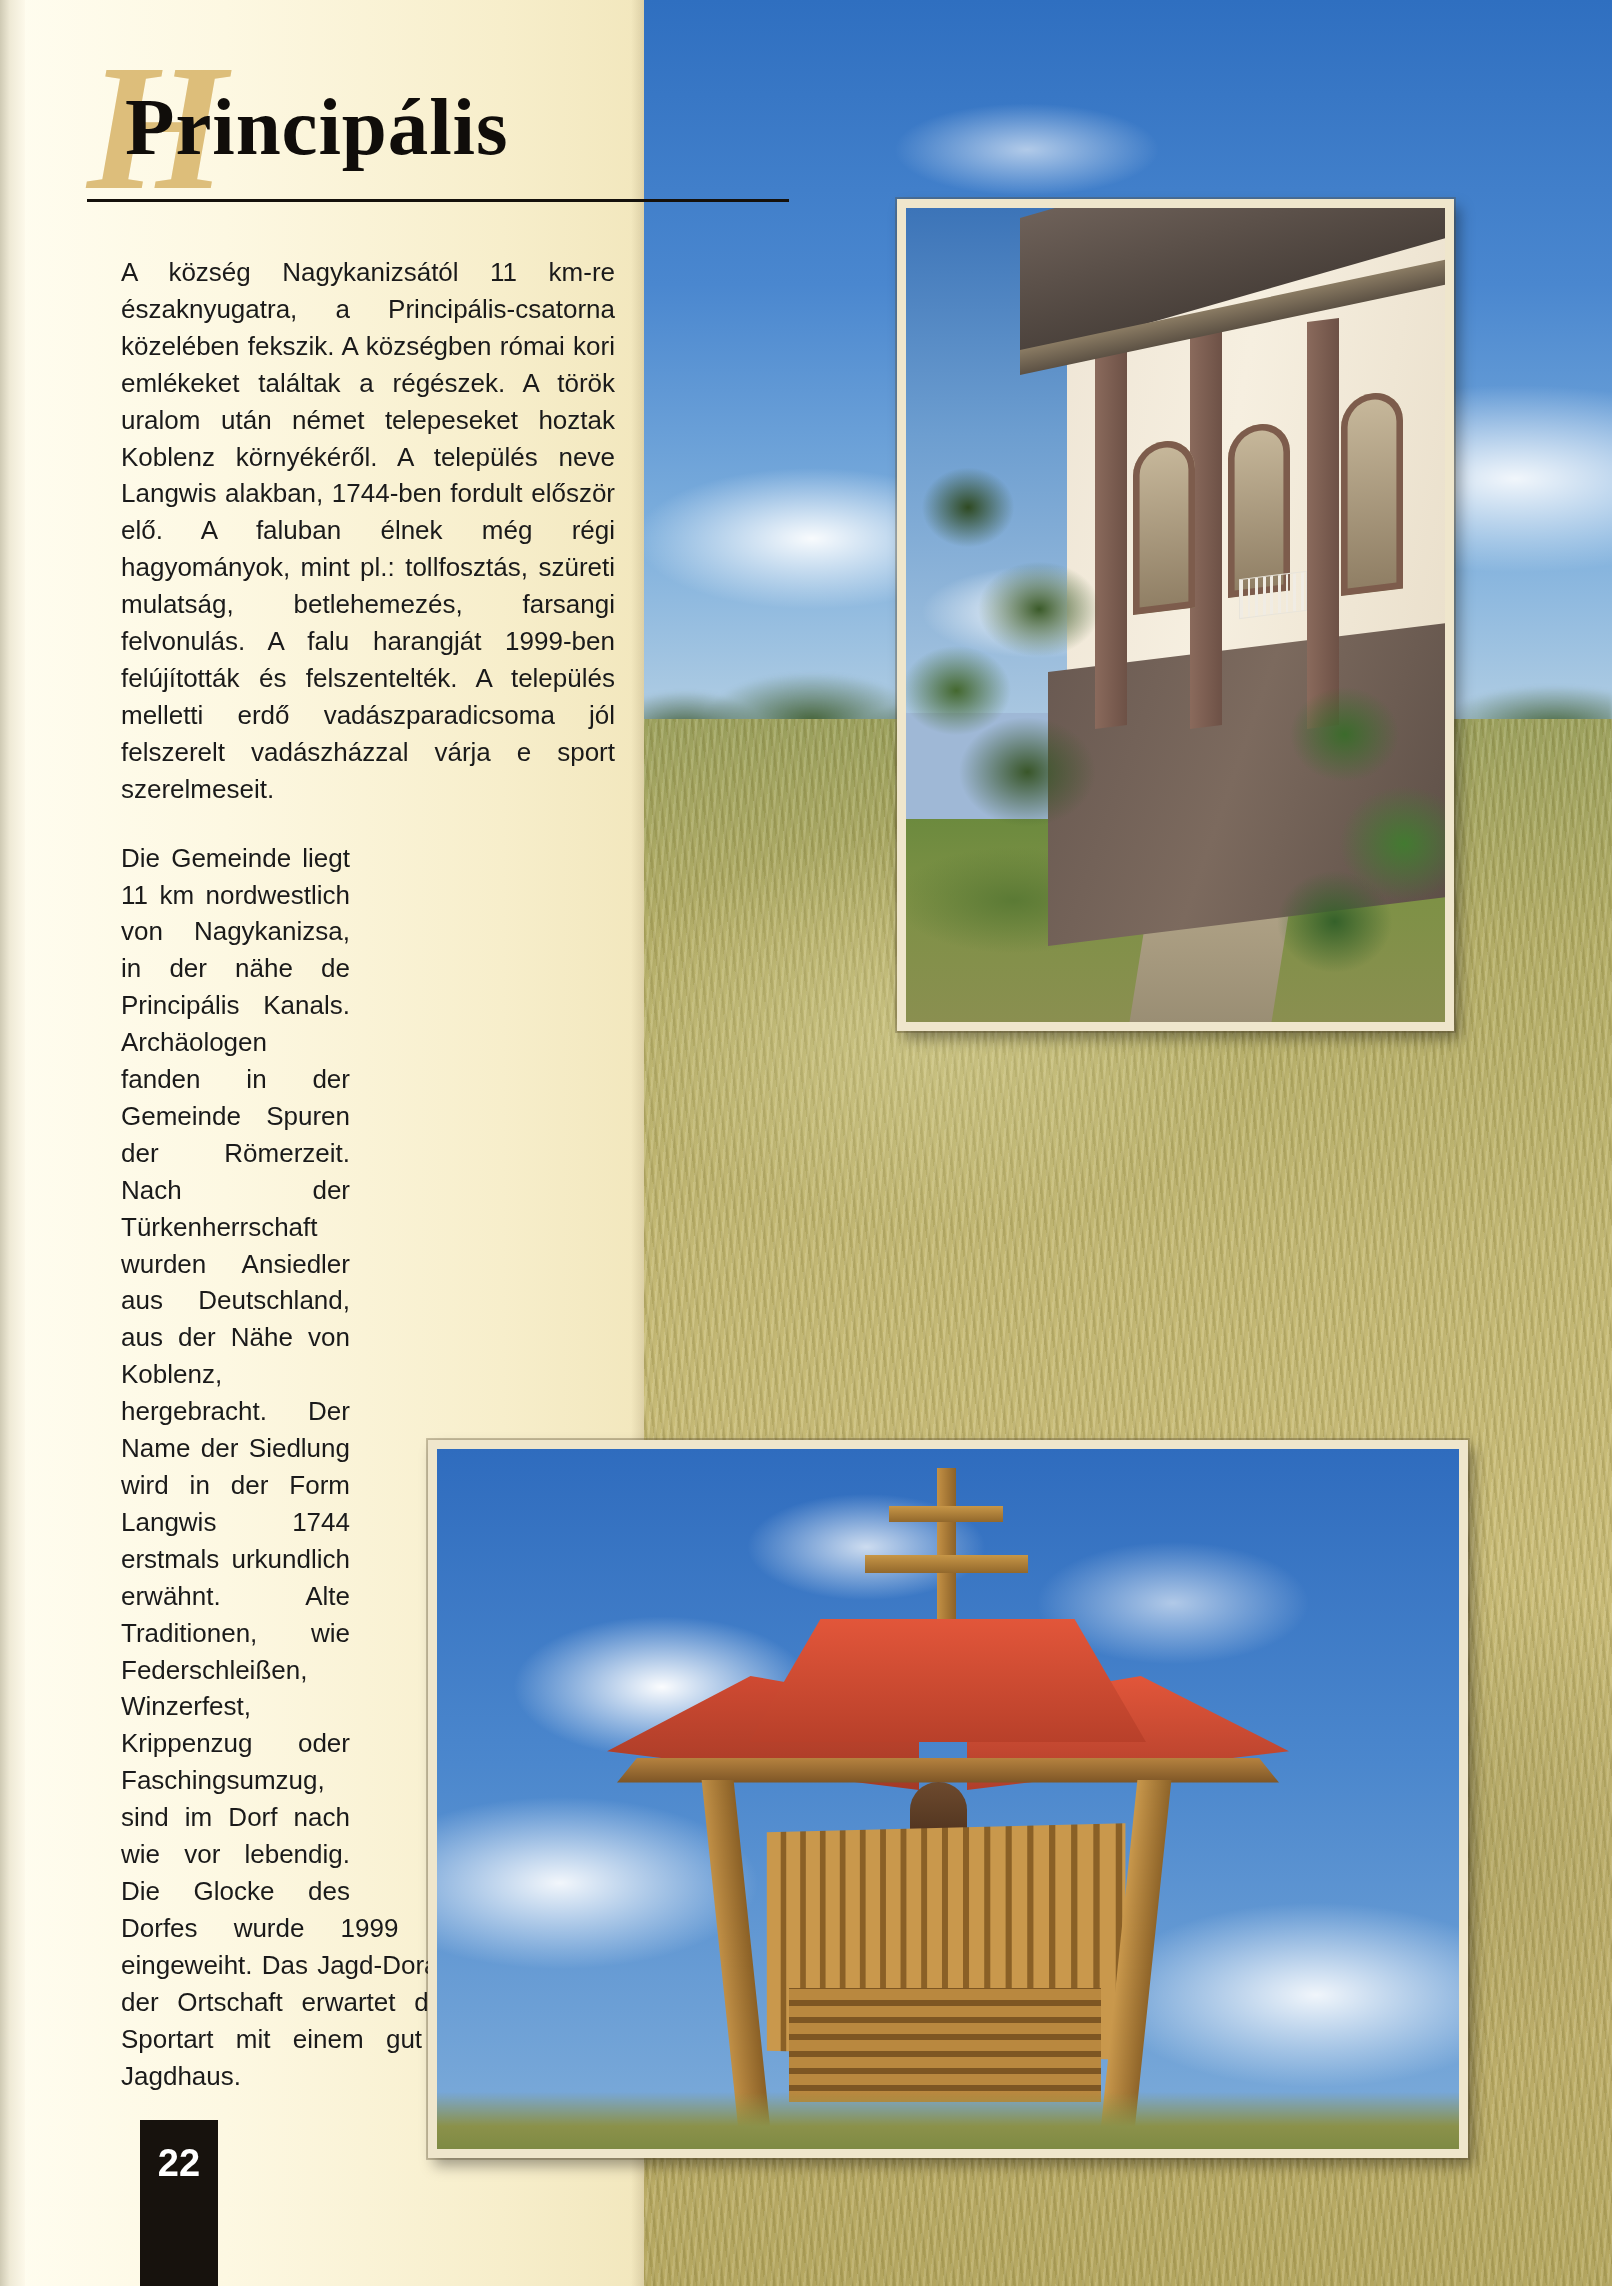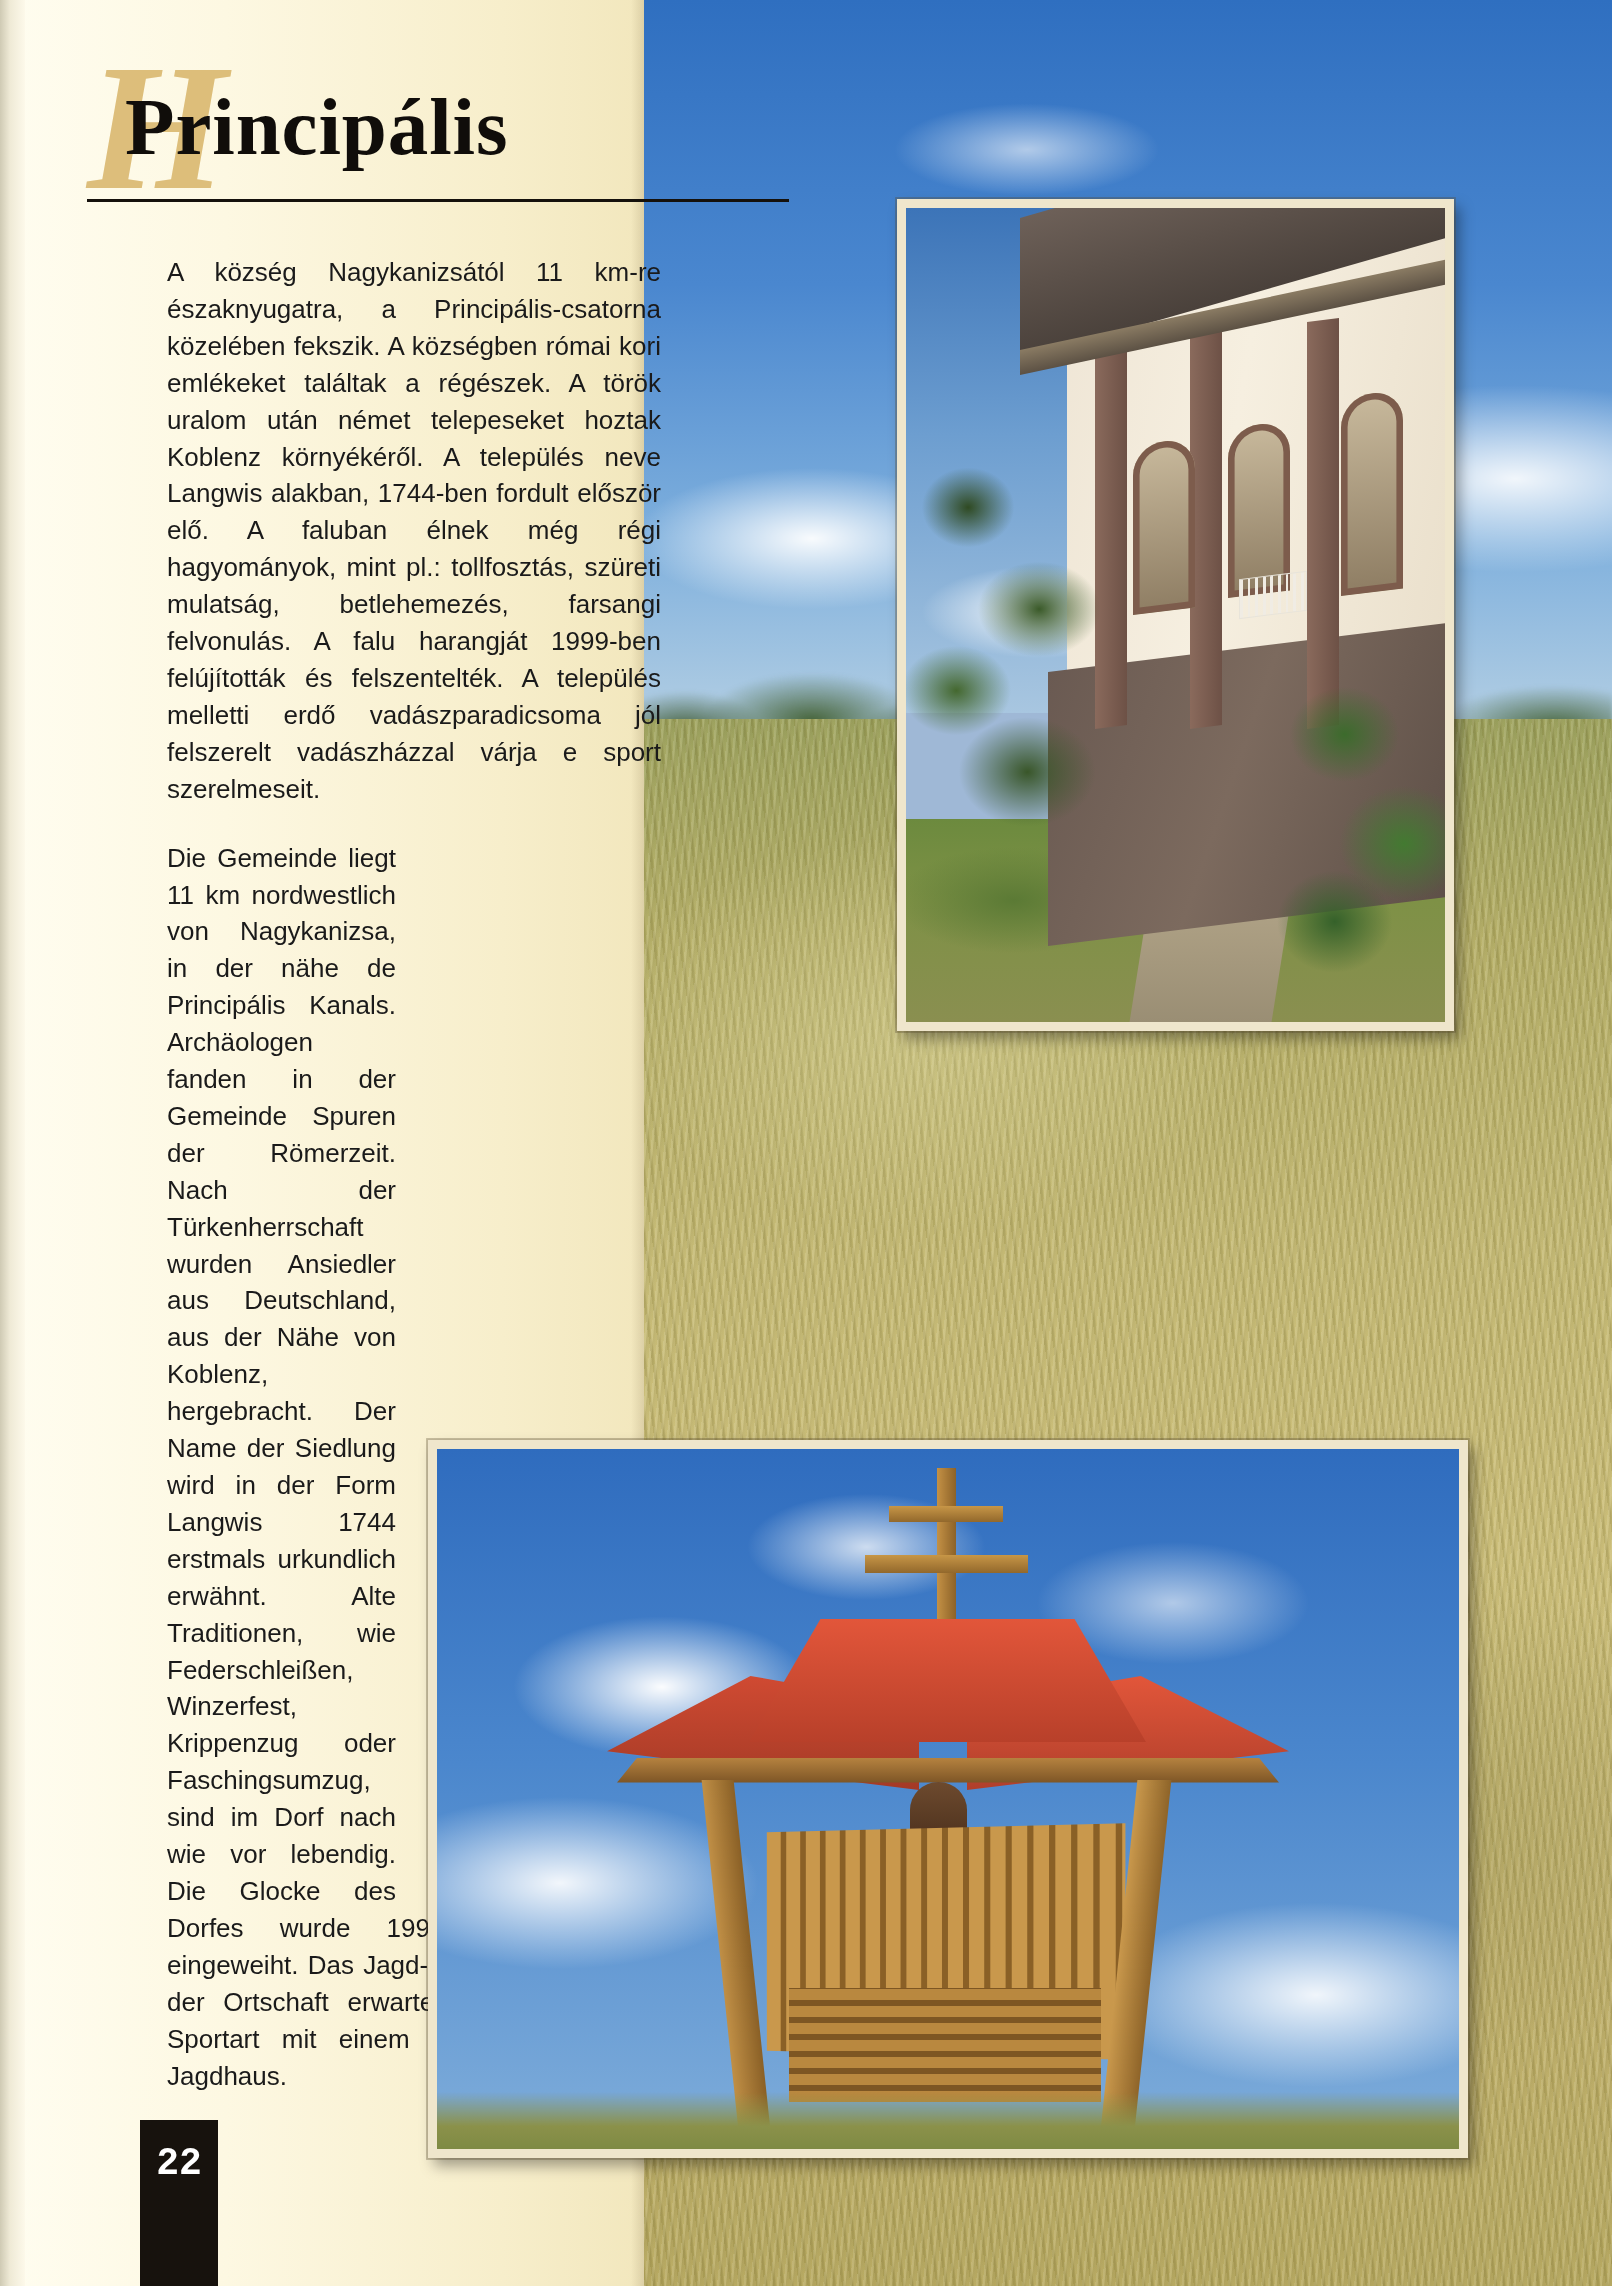--- a/index.html
+++ b/index.html
@@ -140,21 +140,20 @@
   .body-text {
     position: absolute;
     left: 121px;
     top: 254px;
     width: 494px;
     color: #1a1a1a;
     font-size: 26px;
     line-height: 1.42;
     text-align: justify;
     text-justify: inter-word;
-    margin-left: 46px;
   }
   .body-text p { margin: 0 0 32px 0; }
   .para-de { width: 494px; }
 
   
   .para-de {
     shape-outside: none;
   }
   .wrap-shim {
     float: right;
@@ -176,21 +175,20 @@
     position: absolute;
     left: 140px;
     top: 2137px;
     width: 78px;
     height: 53px;
     color: #ffffff;
     font-size: 38px;
     font-weight: 700;
     text-align: center;
     line-height: 53px;
-    font-family: Liberation Mono, monospace;
   }
 
   
   .photo-church {
     position: absolute;
     left: 897px;
     top: 199px;
     width: 539px;
     height: 814px;
     border: 9.5px solid #efe6cc;

